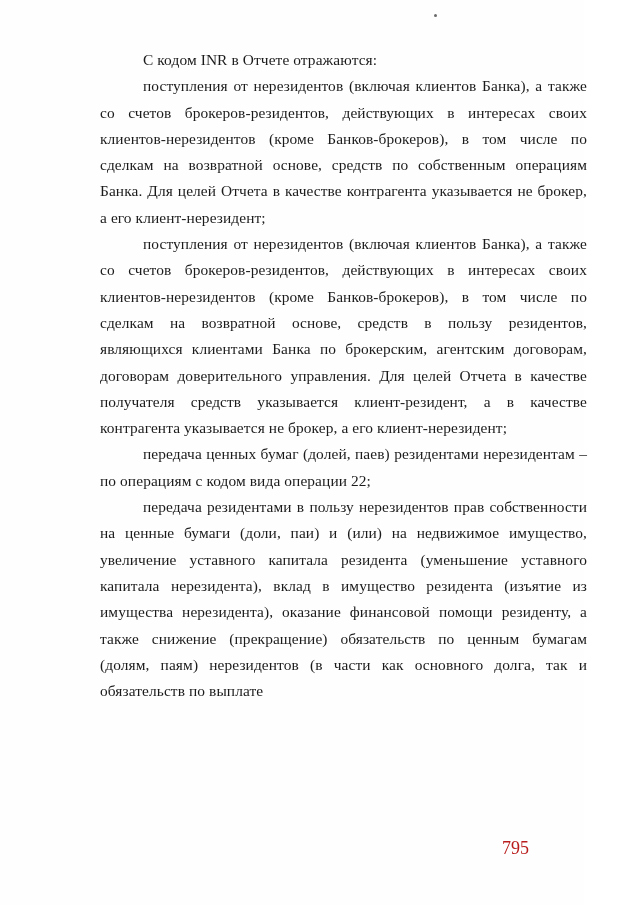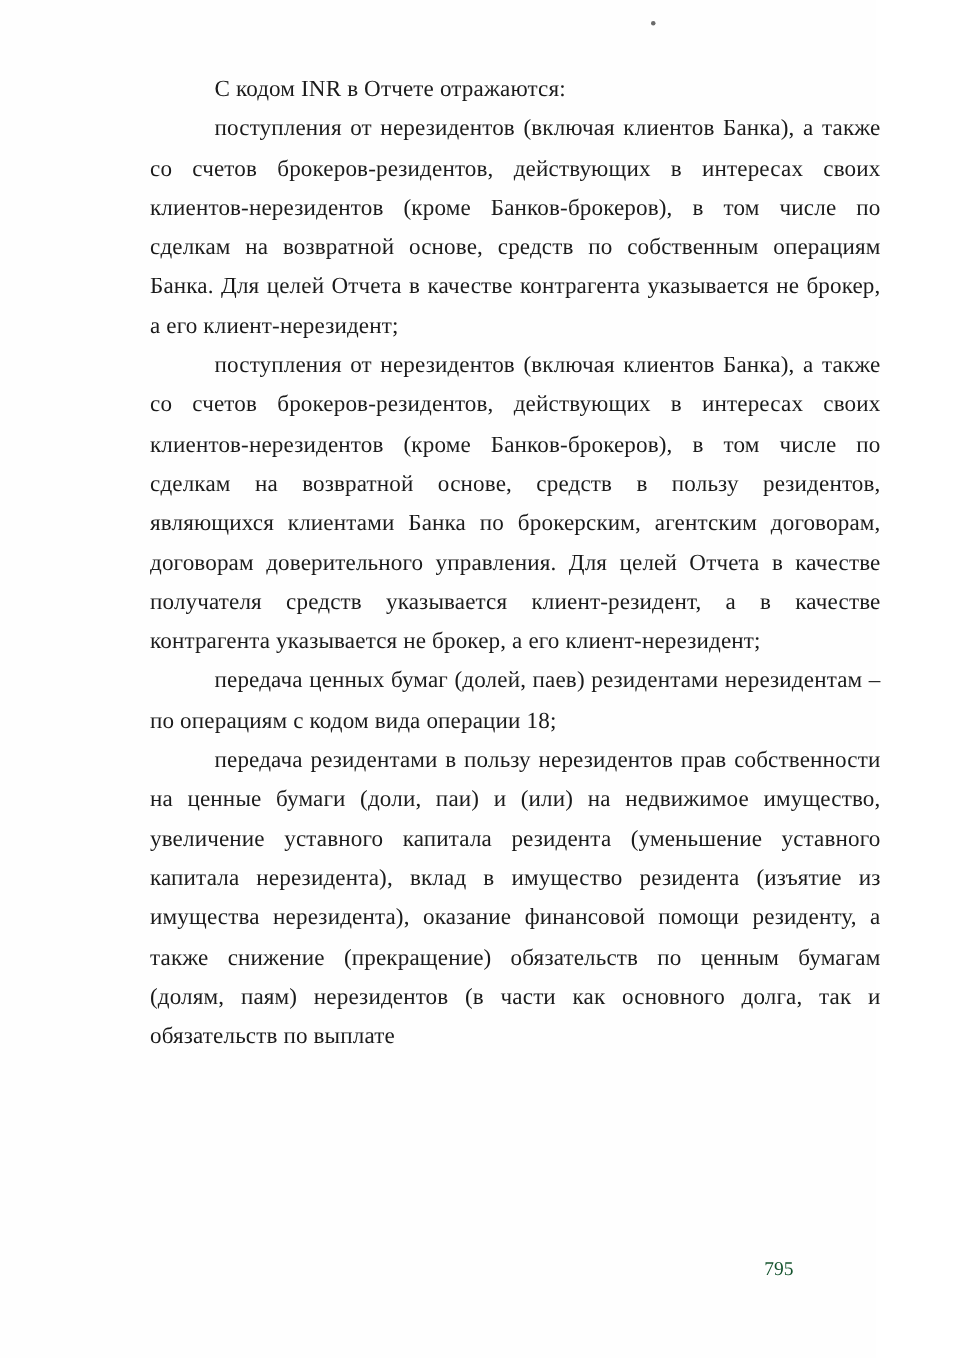--- a/index.html
+++ b/index.html
@@ -33,22 +33,22 @@
   }
   .text-block p {
     margin: 0;
     padding: 0;
     text-indent: 43px;
   }
   .page-number {
     position: absolute;
     right: 55px;
     top: 838px;
-    font-size: 13px;
-    color: #14532d;
+    font-size: 18px;
+    color: #b91c1c;
     text-align: right;
   }
   .scan-dot {
     position: absolute;
     left: 434px;
     top: 14px;
     width: 3px;
     height: 3px;
     border-radius: 50%;
     background: #6a6a6a;
@@ -58,19 +58,19 @@
 <body>
 
 <div class="page">
 
   <span class="scan-dot"></span>
 
   <div class="text-block">
     <p>С кодом INR в Отчете отражаются:</p>
     <p>поступления от нерезидентов (включая клиентов Банка), а также со счетов брокеров-резидентов, действующих в интересах своих клиентов-нерезидентов (кроме Банков-брокеров), в том числе по сделкам на возвратной основе, средств по собственным операциям Банка. Для целей Отчета в качестве контрагента указывается не брокер, а его клиент-нерезидент;</p>
     <p>поступления от нерезидентов (включая клиентов Банка), а также со счетов брокеров-резидентов, действующих в интересах своих клиентов-нерезидентов (кроме Банков-брокеров), в том числе по сделкам на возвратной основе, средств в пользу резидентов, являющихся клиентами Банка по брокерским, агентским договорам, договорам доверительного управления. Для целей Отчета в качестве получателя средств указывается клиент-резидент, а в качестве контрагента указывается не брокер, а его клиент-нерезидент;</p>
-    <p>передача ценных бумаг (долей, паев) резидентами нерезидентам – по операциям с кодом вида операции 18;</p>
+    <p>передача ценных бумаг (долей, паев) резидентами нерезидентам – по операциям с кодом вида операции 22;</p>
     <p>передача резидентами в пользу нерезидентов прав собственности на ценные бумаги (доли, паи) и (или) на недвижимое имущество, увеличение уставного капитала резидента (уменьшение уставного капитала нерезидента), вклад в имущество резидента (изъятие из имущества нерезидента), оказание финансовой помощи резиденту, а также снижение (прекращение) обязательств по ценным бумагам (долям, паям) нерезидентов (в части как основного долга, так и обязательств по выплате</p>
   </div>
 
   <span class="page-number">795</span>
 
 </div>
 
 </body></html>

